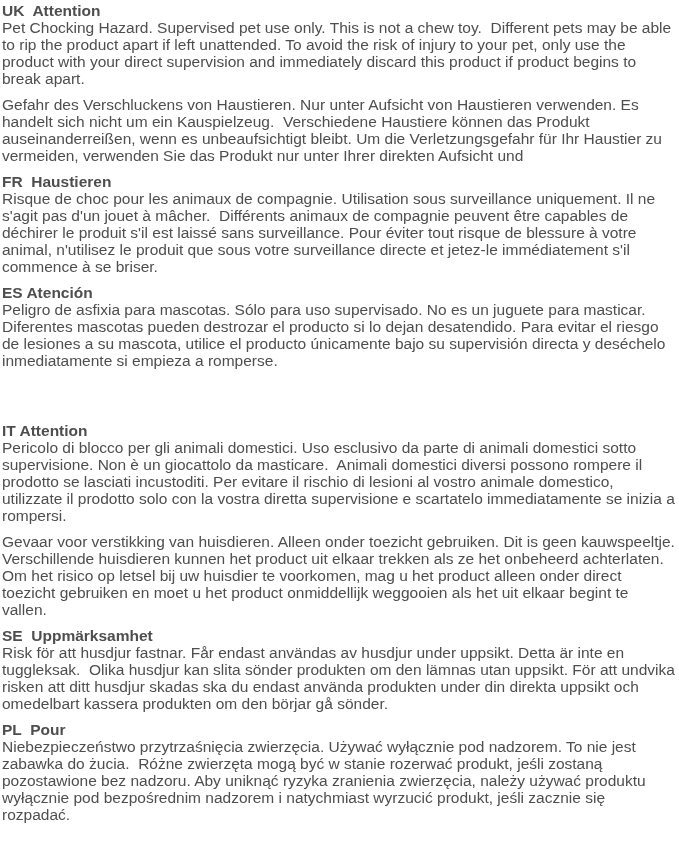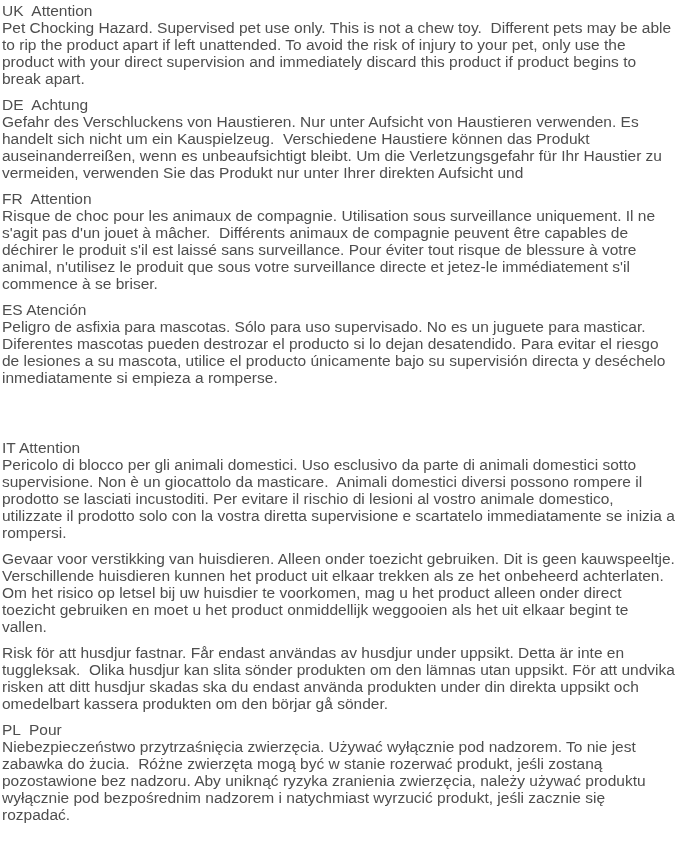--- a/index.html
+++ b/index.html
@@ -21,63 +21,63 @@
   }
   .warning-section {
     margin: 0 0 9px 0;
   }
   .warning-section.extra-gap {
     margin-bottom: 53px;
   }
   .section-heading {
     margin: 0;
     font-size: inherit;
-    font-weight: 400;
+    font-weight: 700;
     white-space: pre-wrap;
   }
   .section-body {
     margin: 0;
     white-space: pre-wrap;
   }
 </style>
 </head>
 <body>
 
 <main class="page">
 
   <section class="warning-section">
     <h2 class="section-heading">UK  Attention</h2>
     <p class="section-body">Pet Chocking Hazard. Supervised pet use only. This is not a chew toy.  Different pets may be able to rip the product apart if left unattended. To avoid the risk of injury to your pet, only use the product with your direct supervision and immediately discard this product if product begins to break apart.</p>
   </section>
 
   <section class="warning-section">
-    <h2 class="section-heading">DE  Achtung</h2>
     <p class="section-body">Gefahr des Verschluckens von Haustieren. Nur unter Aufsicht von Haustieren verwenden. Es handelt sich nicht um ein Kauspielzeug.  Verschiedene Haustiere können das Produkt auseinanderreißen, wenn es unbeaufsichtigt bleibt. Um die Verletzungsgefahr für Ihr Haustier zu vermeiden, verwenden Sie das Produkt nur unter Ihrer direkten Aufsicht und</p>
   </section>
 
   <section class="warning-section">
-    <h2 class="section-heading">FR  Attention</h2>
+    <h2 class="section-heading">FR  Haustieren</h2>
     <p class="section-body">Risque de choc pour les animaux de compagnie. Utilisation sous surveillance uniquement. Il ne s'agit pas d'un jouet à mâcher.  Différents animaux de compagnie peuvent être capables de déchirer le produit s'il est laissé sans surveillance. Pour éviter tout risque de blessure à votre animal, n'utilisez le produit que sous votre surveillance directe et jetez-le immédiatement s'il commence à se briser.</p>
   </section>
 
   <section class="warning-section extra-gap">
     <h2 class="section-heading">ES Atención</h2>
     <p class="section-body">Peligro de asfixia para mascotas. Sólo para uso supervisado. No es un juguete para masticar.  Diferentes mascotas pueden destrozar el producto si lo dejan desatendido. Para evitar el riesgo de lesiones a su mascota, utilice el producto únicamente bajo su supervisión directa y deséchelo inmediatamente si empieza a romperse.</p>
   </section>
 
   <section class="warning-section">
     <h2 class="section-heading">IT Attention</h2>
     <p class="section-body">Pericolo di blocco per gli animali domestici. Uso esclusivo da parte di animali domestici sotto supervisione. Non è un giocattolo da masticare.  Animali domestici diversi possono rompere il prodotto se lasciati incustoditi. Per evitare il rischio di lesioni al vostro animale domestico, utilizzate il prodotto solo con la vostra diretta supervisione e scartatelo immediatamente se inizia a rompersi.</p>
   </section>
 
   <section class="warning-section">
     <p class="section-body">Gevaar voor verstikking van huisdieren. Alleen onder toezicht gebruiken. Dit is geen kauwspeeltje.  Verschillende huisdieren kunnen het product uit elkaar trekken als ze het onbeheerd achterlaten. Om het risico op letsel bij uw huisdier te voorkomen, mag u het product alleen onder direct toezicht gebruiken en moet u het product onmiddellijk weggooien als het uit elkaar begint te vallen.</p>
   </section>
 
   <section class="warning-section">
+    <h2 class="section-heading">SE  Uppmärksamhet</h2>
     <p class="section-body">Risk för att husdjur fastnar. Får endast användas av husdjur under uppsikt. Detta är inte en tuggleksak.  Olika husdjur kan slita sönder produkten om den lämnas utan uppsikt. För att undvika risken att ditt husdjur skadas ska du endast använda produkten under din direkta uppsikt och omedelbart kassera produkten om den börjar gå sönder.</p>
   </section>
 
   <section class="warning-section">
     <h2 class="section-heading">PL  Pour</h2>
     <p class="section-body">Niebezpieczeństwo przytrzaśnięcia zwierzęcia. Używać wyłącznie pod nadzorem. To nie jest zabawka do żucia.  Różne zwierzęta mogą być w stanie rozerwać produkt, jeśli zostaną pozostawione bez nadzoru. Aby uniknąć ryzyka zranienia zwierzęcia, należy używać produktu wyłącznie pod bezpośrednim nadzorem i natychmiast wyrzucić produkt, jeśli zacznie się rozpadać.</p>
   </section>
 
 </main>
 

